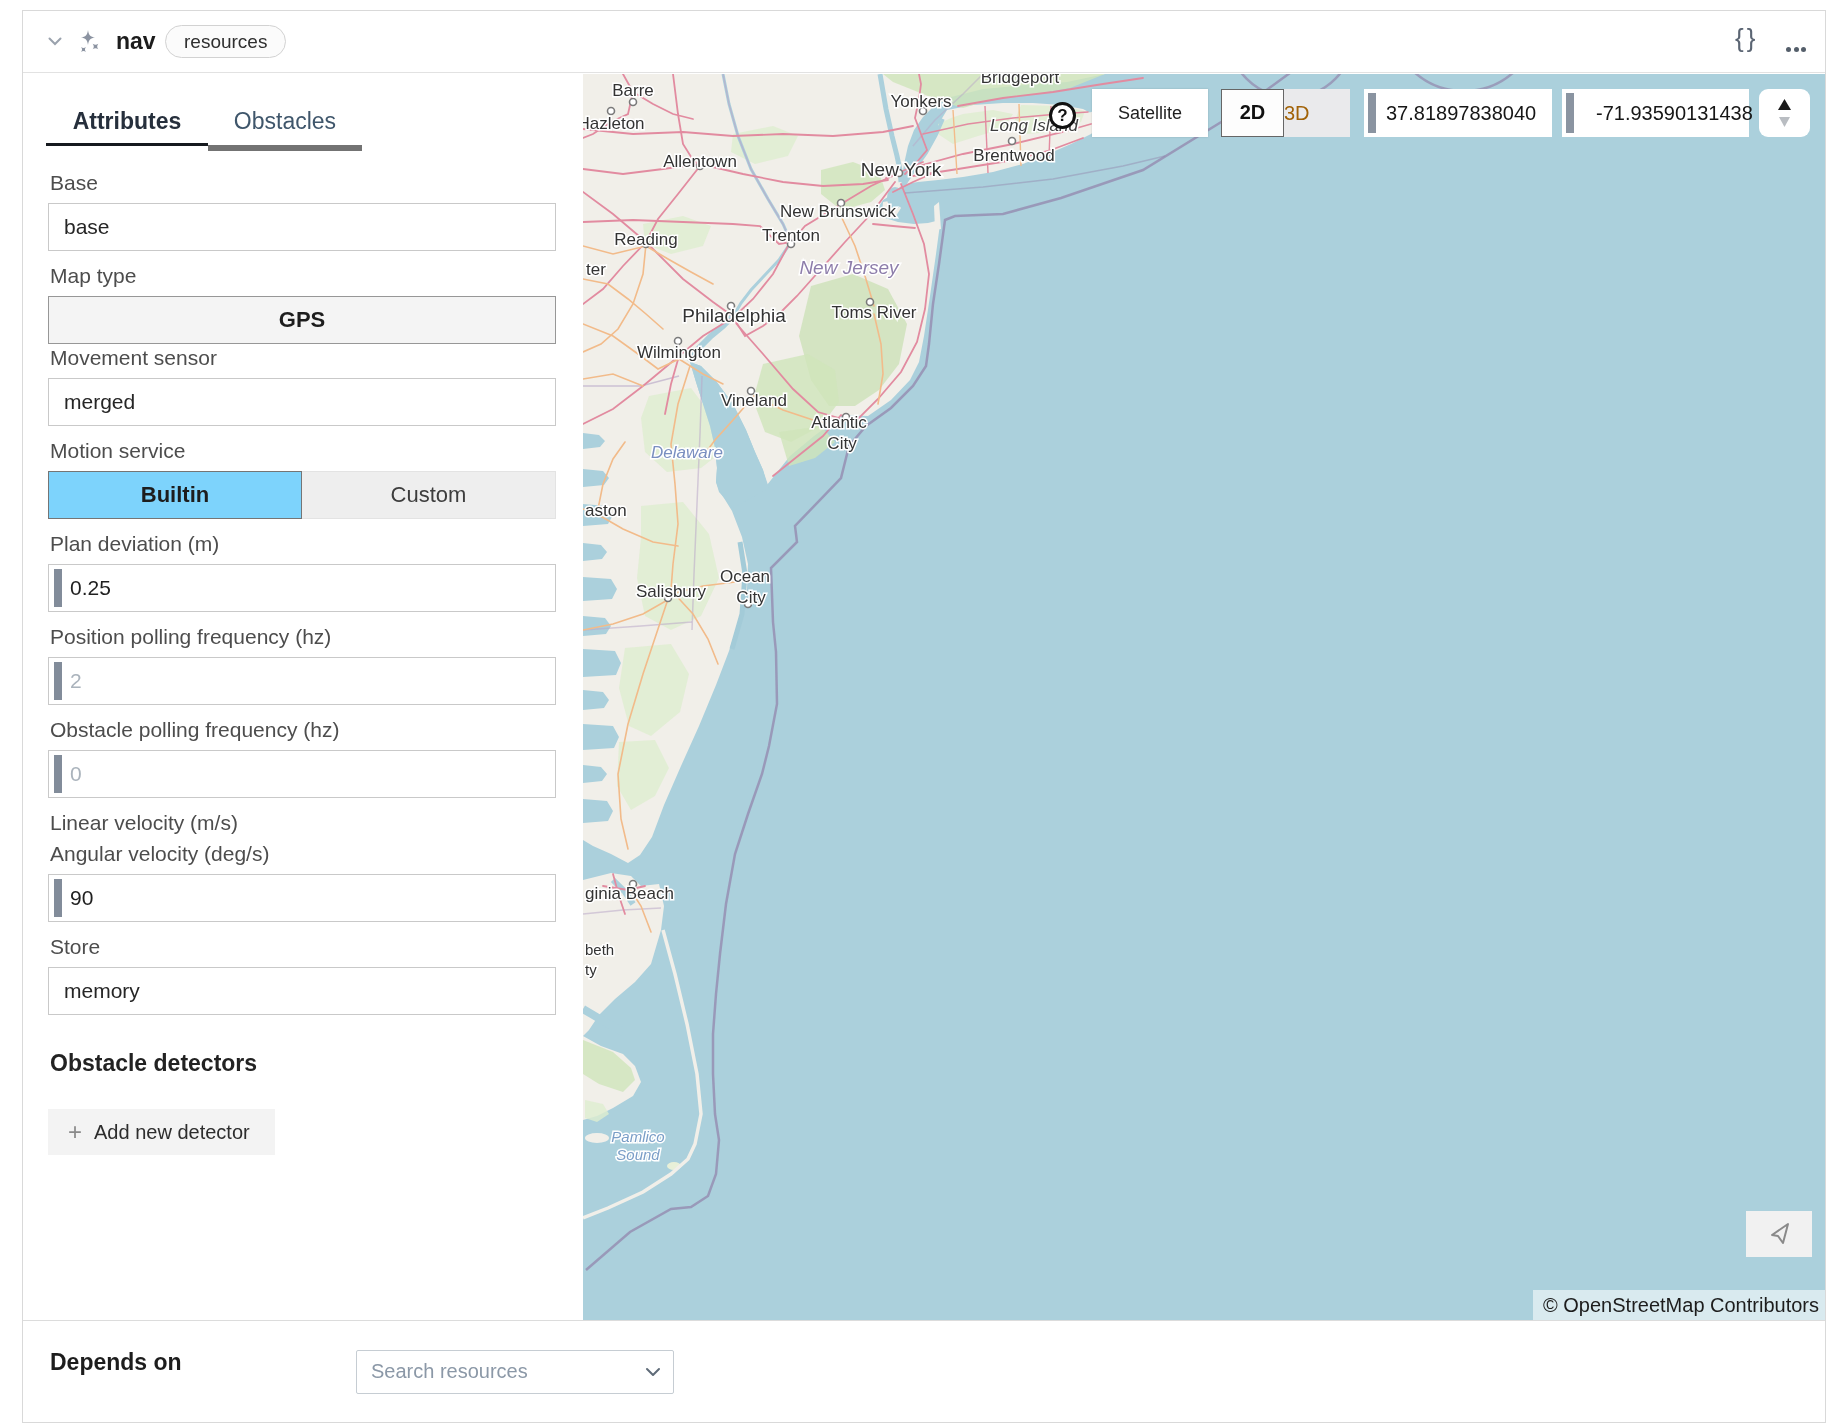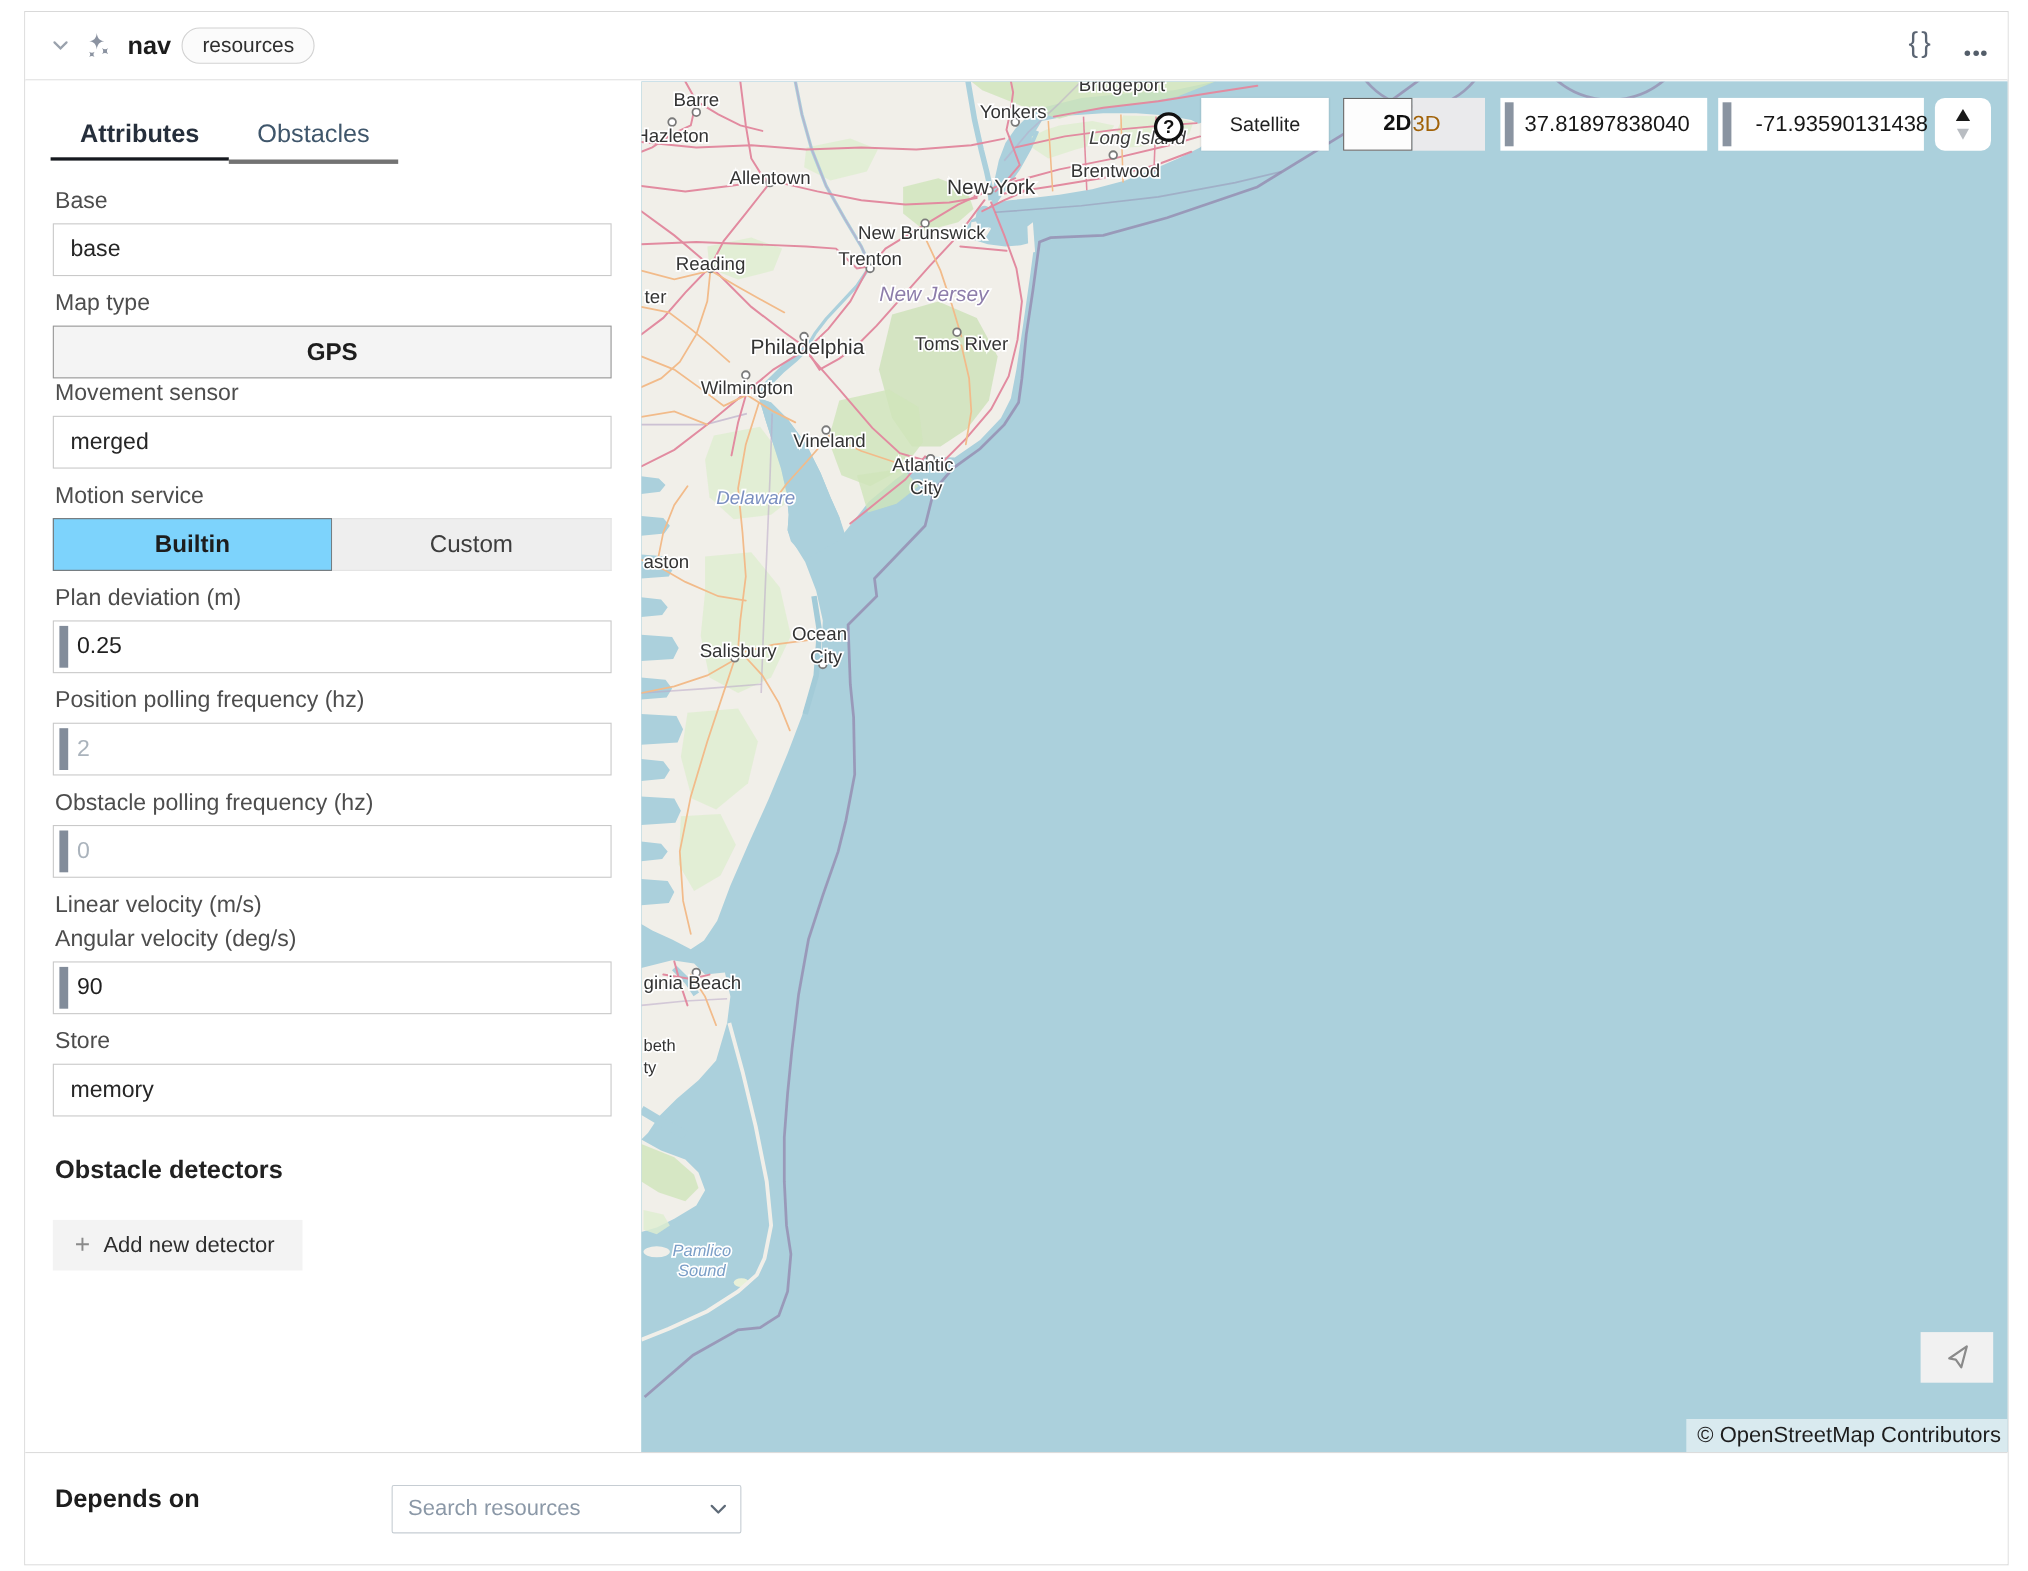--- a/index.html
+++ b/index.html
@@ -11,21 +11,21 @@
   .navname { position:absolute; left:93px; top:19px; font-size:23px; line-height:23px; font-weight:bold; color:#1c1c1c; }
   .pill { position:absolute; left:142px; top:14px; height:33px; line-height:31px; padding:0 18px; border:1px solid #d2d2d2; border-radius:17px; background:#fbfbfb; color:#2f2f2f; font-size:19px; }
   .braces { position:absolute; left:1712px; top:12px; font-size:26px; color:#5b6573; letter-spacing:3px; }
   .dots { position:absolute; left:1763px; top:29px; }
   .dots i { display:inline-block; width:5px; height:5px; border-radius:50%; background:#545e6a; margin-right:2.5px; vertical-align:middle; }
 
   .leftpanel { position:absolute; left:0; top:63px; width:560px; height:1246px; background:#fff; }
   .tabs { position:absolute; left:23px; top:35px; }
   .tab { display:inline-block; text-align:center; font-size:23px; line-height:24px; padding-bottom:10px; }
   .tab.active { width:162px; color:#262f3c; font-weight:bold; border-bottom:3px solid #16191f; }
-  .tab.inactive { width:154px; color:#3f566b; border-bottom:4px solid #737373; padding-bottom:12px; }
+  .tab.inactive { width:154px; color:#3f566b; border-bottom:6px solid #737373; padding-bottom:12px; }
 
   .form { position:absolute; left:25px; top:98px; width:508px; }
   .flabel { font-size:21px; color:#4d4d4d; line-height:21px; margin:0 0 10px 2px; }
   .tinput { height:48px; border:1px solid #c9c9c9; background:#fff; font-size:21px; color:#262626; line-height:46px; padding-left:15px; margin-bottom:14px; }
   .ninput { position:relative; height:48px; border:1px solid #c9c9c9; background:#fff; font-size:21px; color:#1f1f1f; line-height:46px; padding-left:21px; margin-bottom:14px; }
   .ninput .bar { position:absolute; left:5px; top:4px; bottom:4px; width:8px; background:#828c9a; }
   .ninput.ph { color:#aab3bc; }
   .gpsbtn { height:48px; border:1px solid #979797; background:#f4f4f4; text-align:center; line-height:46px; font-size:22px; font-weight:bold; color:#1d1d1d; margin-bottom:3px; }
   .seg { display:flex; height:48px; margin-bottom:14px; }
   .seg .a { width:254px; background:#7dd3fc; border:1.5px solid #757575; text-align:center; line-height:46px; font-weight:bold; font-size:22px; color:#1d1d1d; }
@@ -39,21 +39,21 @@
   .botbar { position:absolute; left:0; top:1309px; width:100%; height:102px; border-top:1px solid #dcdcdc; background:#fff; }
   .dephead { position:absolute; left:27px; top:28px; font-size:23px; font-weight:bold; color:#1d1d1d; }
   .depsel { position:absolute; left:333px; top:29px; width:318px; height:44px; border:1px solid #c6cdd3; border-radius:2px; background:#fff; }
   .depsel .t { position:absolute; left:14px; top:9px; font-size:20px; color:#8b98a7; }
   .depsel svg { position:absolute; right:12px; top:16px; }
 
   
   .mapui { position:absolute; left:0; top:0; width:100%; height:100%; pointer-events:none; }
   .qmark { position:absolute; left:466px; top:28px; width:27px; height:27px; border:3px solid #111; border-radius:50%; background:#fff; text-align:center; line-height:22px; font-size:17px; font-weight:bold; color:#111; }
   .satbtn { position:absolute; left:509px; top:15px; width:116px; height:48px; background:#fff; text-align:center; line-height:48px; font-size:18px; color:#1f1f1f; box-shadow:0 0 2px rgba(0,0,0,.15); }
-  .d2 { position:absolute; left:638px; top:15px; width:63px; height:48px; background:#fdfdfd; border:1.5px solid #666; text-align:right; line-height:45px; font-size:20px; font-weight:bold; color:#111; z-index:2; }
+  .d2 { position:absolute; left:638px; top:15px; width:63px; height:48px; background:#fdfdfd; border:1.5px solid #666; text-align:center; line-height:45px; font-size:20px; font-weight:bold; color:#111; z-index:2; }
   .d3 { position:absolute; left:701px; top:15px; width:66px; height:48px; background:#eaeaec; text-align:left; line-height:48px; font-size:20px; color:#a16207; }
   .coord { position:absolute; top:15px; height:48px; background:#fff; font-size:20px; color:#161616; line-height:48px; }
   .coord .cbar { position:absolute; left:4px; top:4px; bottom:4px; width:8px; background:#8a94a1; }
   .c1 { left:781px; width:188px; padding-left:22px; }
   .c2 { left:979px; width:187px; padding-left:34px; }
   .updown { position:absolute; left:1176px; top:15px; width:51px; height:48px; background:#fff; border-radius:9px; }
   .navbtn { position:absolute; left:1163px; top:1137px; width:66px; height:46px; background:#f1f1f1; }
   .attrib { position:absolute; right:0; top:1216px; height:30px; background:rgba(255,255,255,.55); font-size:20px; color:#1d1d1d; line-height:30px; padding:0 6px 0 10px; }
 </style>
 </head>

